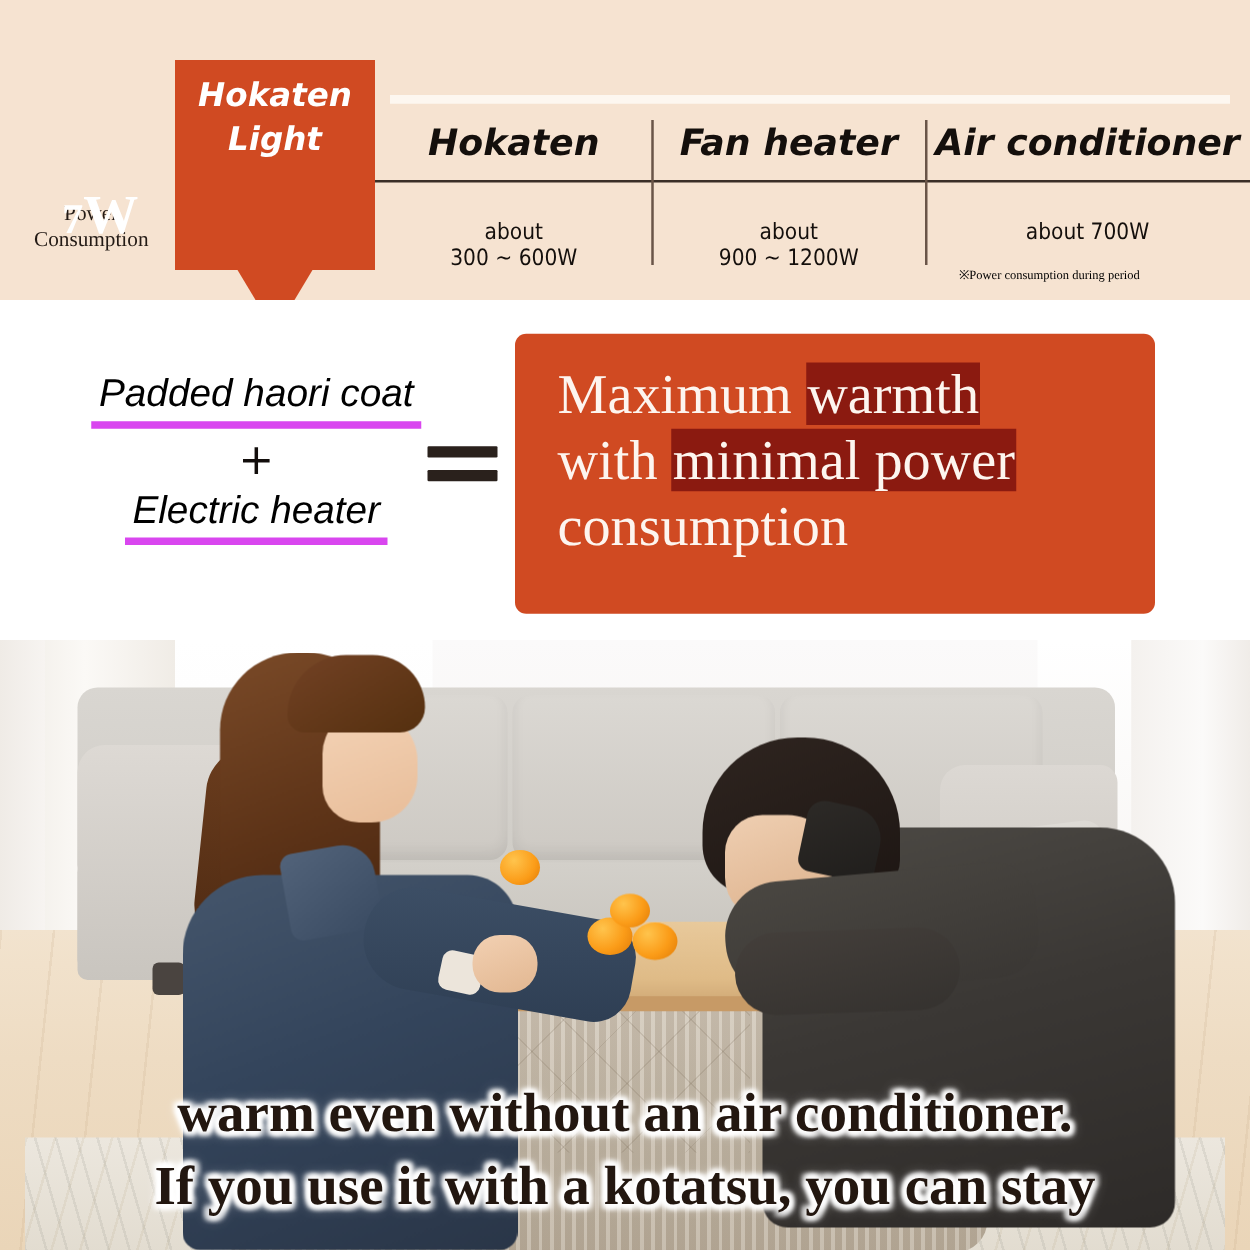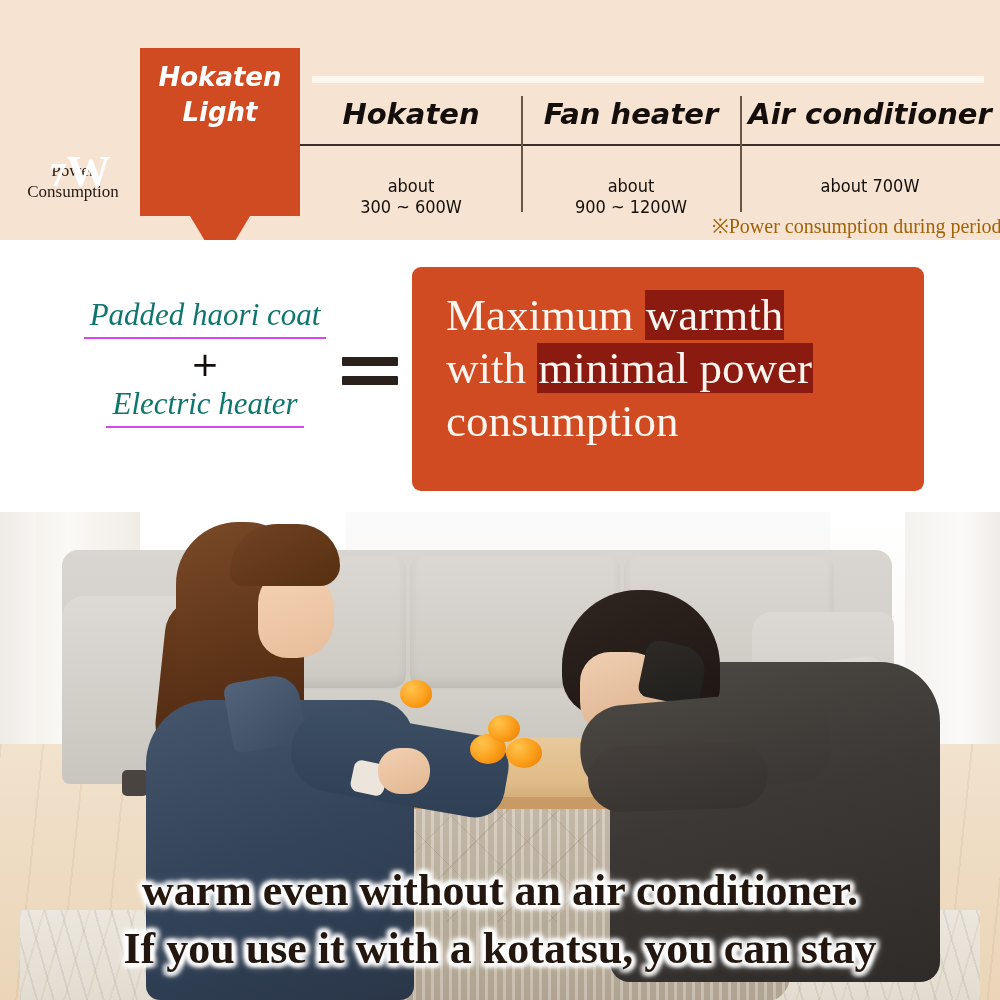--- a/index.html
+++ b/index.html
@@ -92,36 +92,36 @@
   #col0 .col-val { margin-top:46px; }
   #col1 { left:524px; top:100px; width:214px; }
   #col1 .col-val { margin-top:46px; }
   #col2 { left:742px; top:100px; width:256px; }
   #col2 .col-val { margin-top:46px; }
 
   #footnote {
     position:absolute; left:712px; top:212px; width:255px;
     text-align:center;
     font-family:"Liberation Serif", serif;
-    font-size:20px; color:#a16207; white-space:nowrap;
+    font-size:10px; color:#000000; white-space:nowrap;
   }
 
   
   #mid-section {
     position:absolute; left:0; top:240px; width:1000px; height:272px;
     background:#ffffff;
   }
 
   
   #formula { position:absolute; left:30px; top:58px; width:350px; text-align:center; }
   .f-term {
-    font-family:Liberation Serif, serif;
-    font-style:italic; font-size:31px; color:#0f766e;
+    font-family:Liberation Sans, sans-serif;
+    font-style:italic; font-size:31px; color:#000000;
     display:inline-block;
-    border-bottom:2px solid #d946ef;
+    border-bottom:6px solid #d946ef;
     padding:0 6px 5px 6px; line-height:1.1;
     white-space:nowrap;
   }
   #f-plus {
     font-family:"DejaVu Sans", sans-serif;
     font-size:34px; color:#120d0b; line-height:1;
     margin:8px 0 6px 0;
   }
 
   

